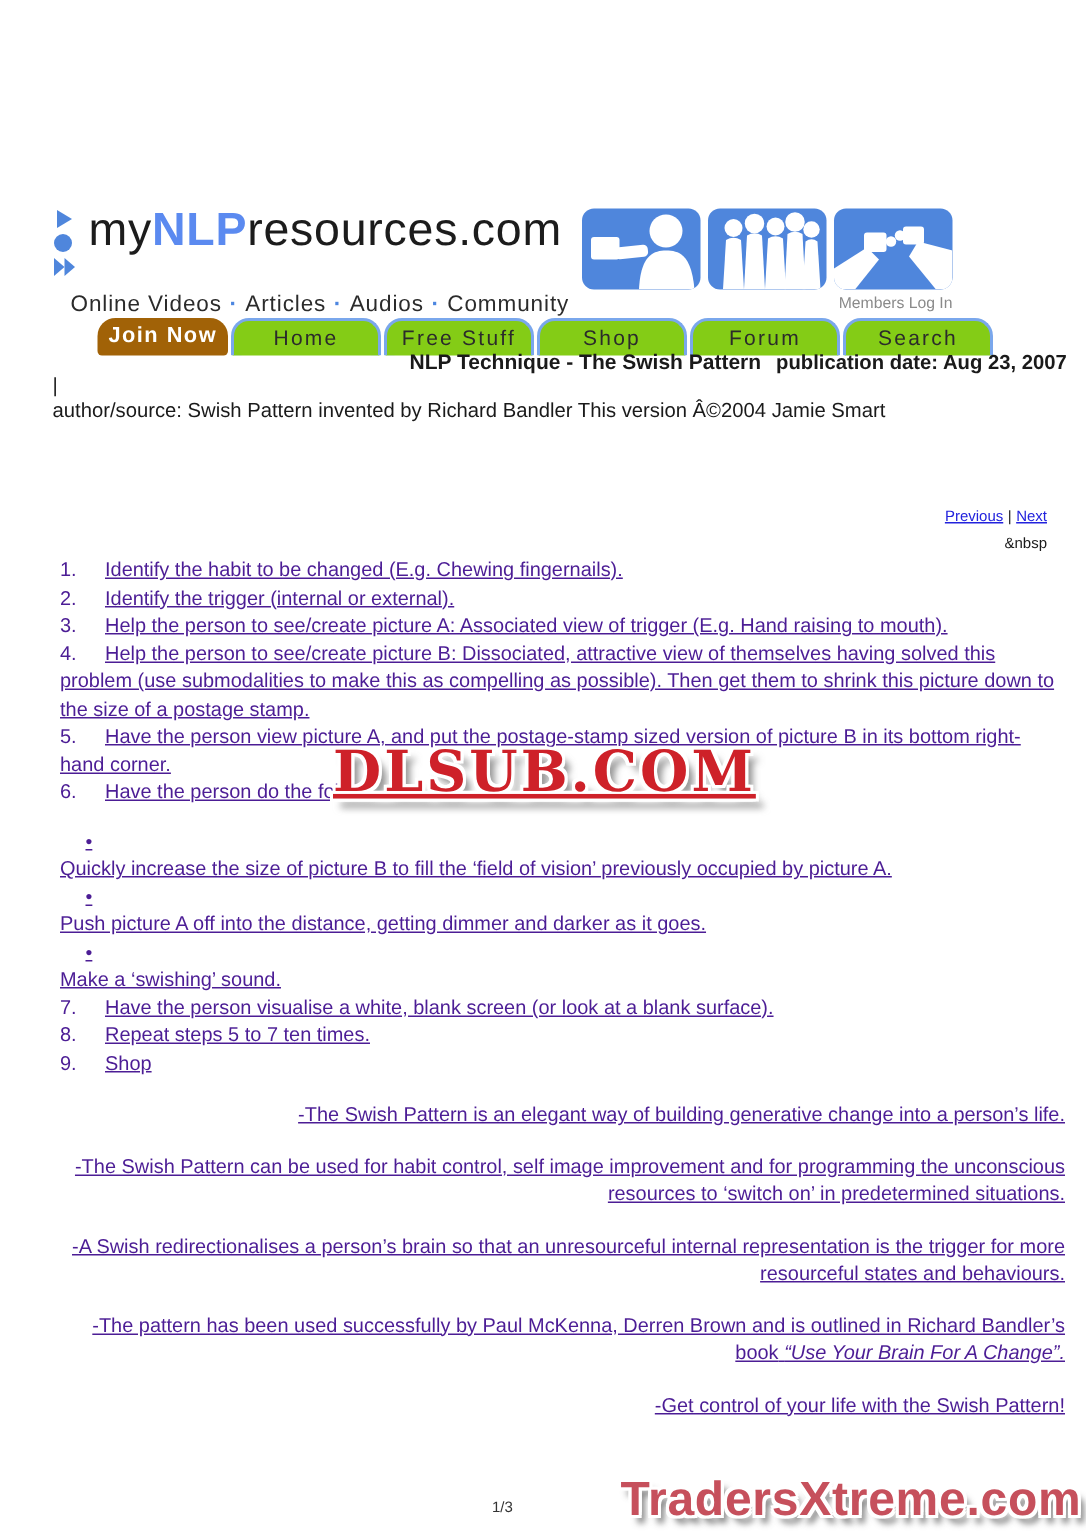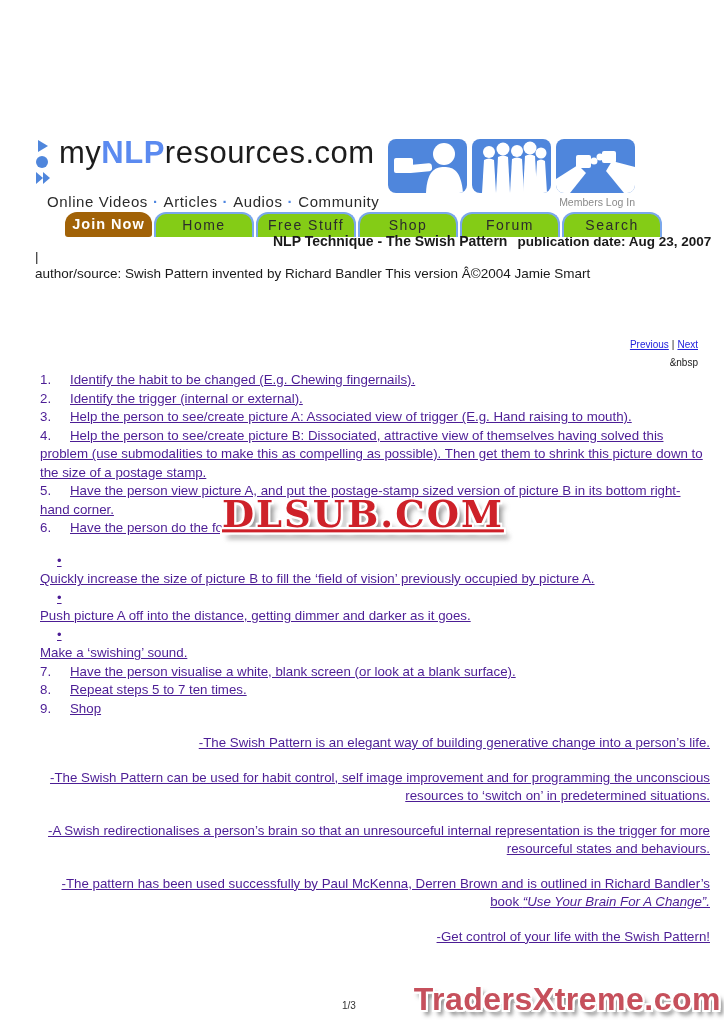--- a/index.html
+++ b/index.html
@@ -85,21 +85,21 @@
   }
   .wm-bottom {
     position:absolute; right:3px; top:981px;
     font-weight:bold; font-size:32px; letter-spacing:0.5px;
     color:#c6505c; white-space:nowrap;
     text-shadow:
       2px 0 0 #fff, -2px 0 0 #fff, 0 2px 0 #fff, 0 -2px 0 #fff,
       2px 2px 0 #fff, -2px -2px 0 #fff, 2px -2px 0 #fff, -2px 2px 0 #fff,
       4px 5px 4px rgba(90,90,90,0.8);
   }
-  .pageno { position:absolute; left:342px; top:1000px; font-size:10px; color:#333; }
+  .pageno { position:absolute; left:328px; top:1000px; font-size:10px; color:#333; }
 </style>
 </head>
 <body>
 
 <div id="page">
 
 
   <div class="brand">
     <div class="brand-row">
       <span class="brand-icon">

